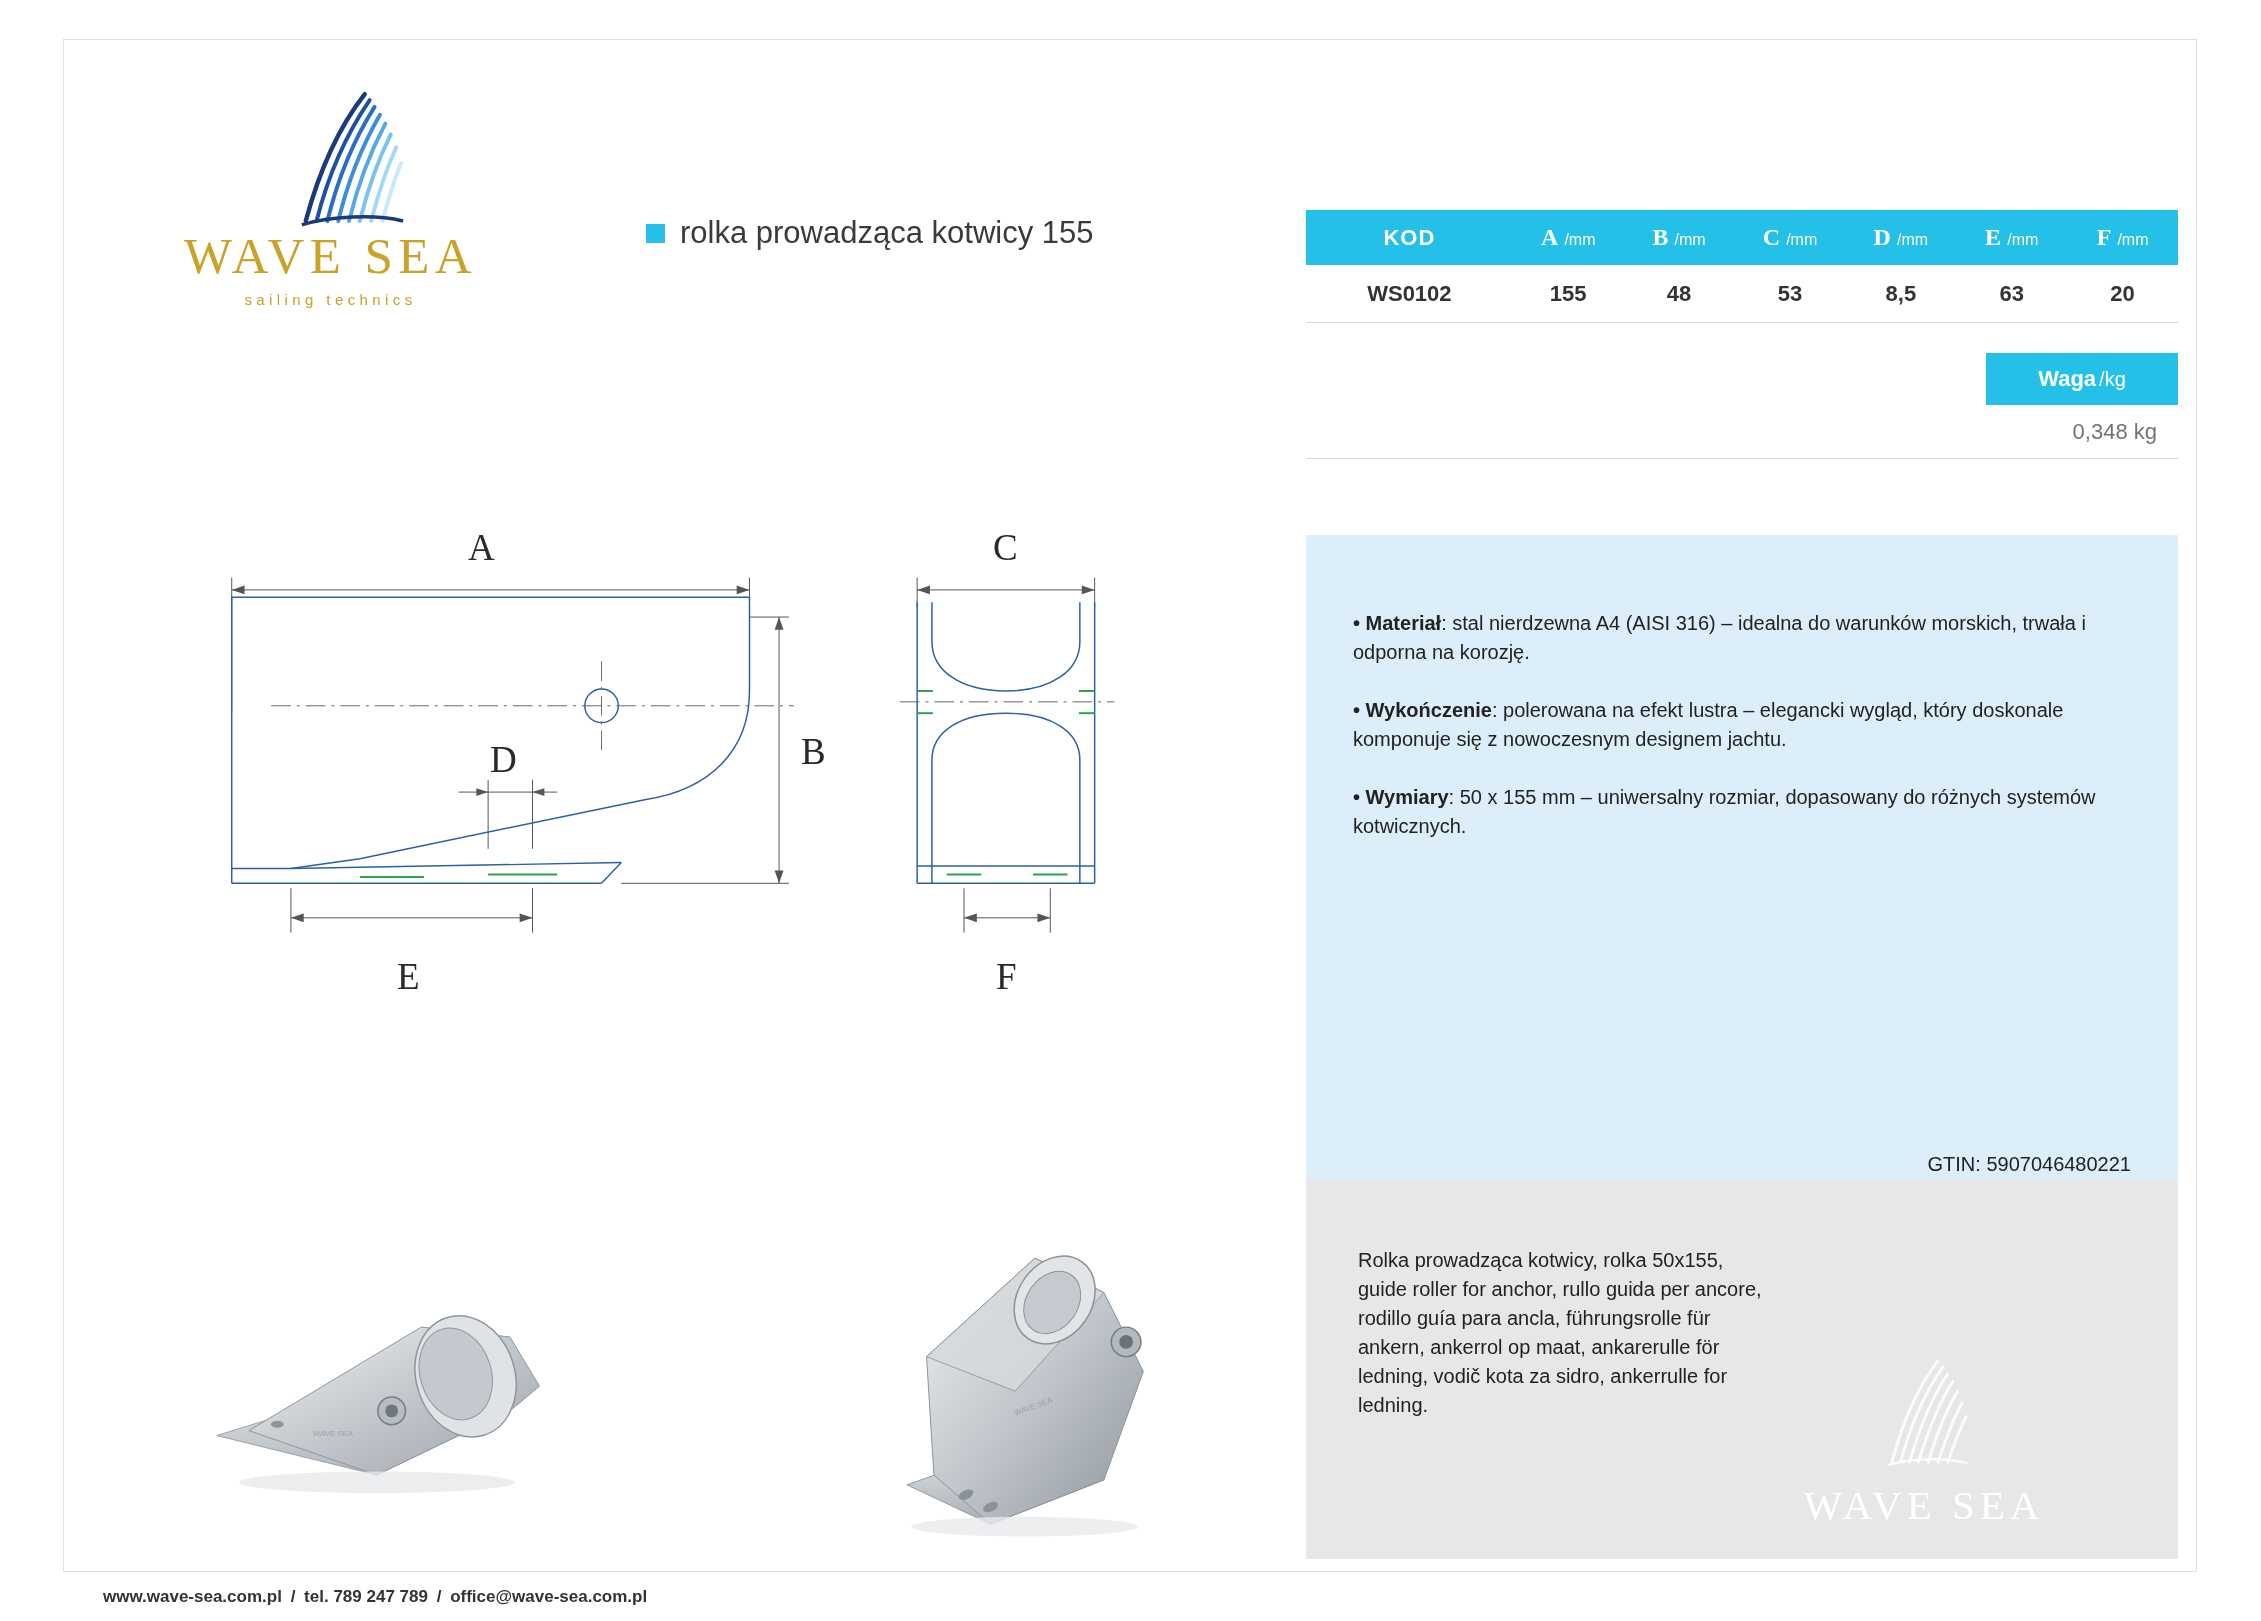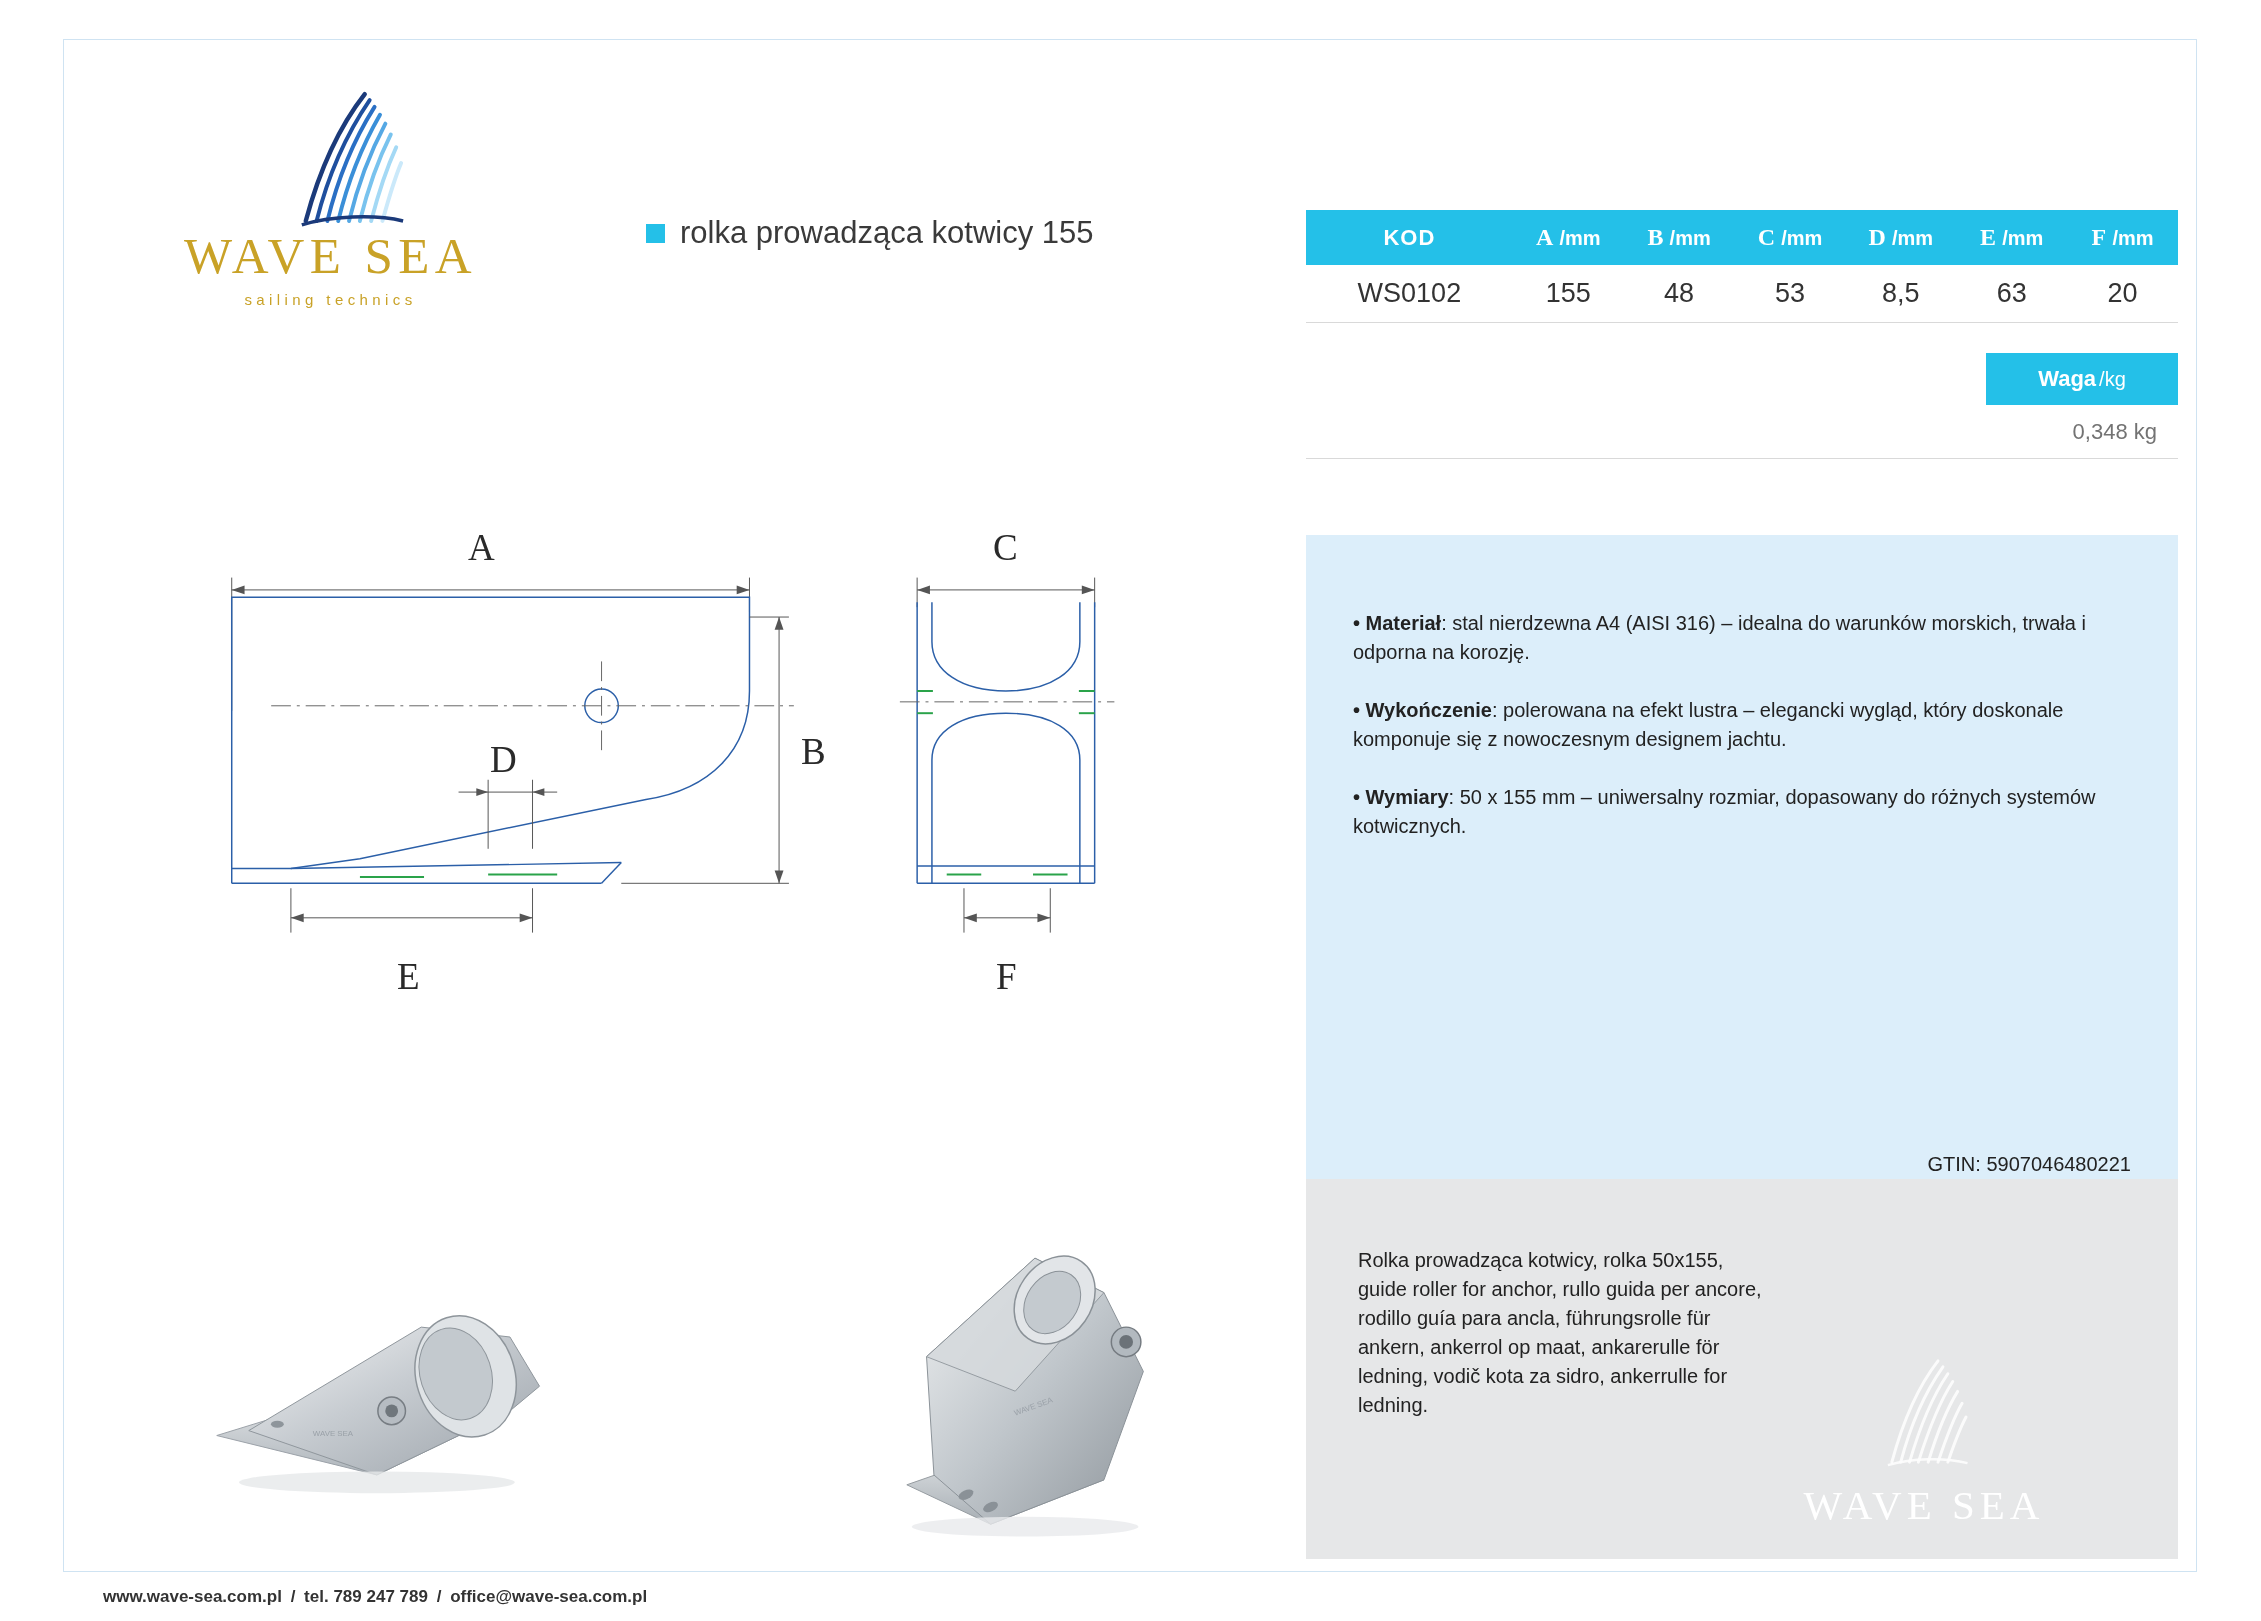--- a/index.html
+++ b/index.html
@@ -83,29 +83,29 @@
     align-items: center;
   }
   .spec-head div {
     text-align: center;
     color: #ffffff;
     font-size: 22px;
   }
   .spec-head .c0 { width: 207px; font-weight: 700; letter-spacing: 1px; }
   .spec-head .cx { width: 111px; }
   .spec-head .cx b { font-family: "Liberation Serif", serif; font-size: 24px; font-weight: 700;}
-  .spec-head .cx span { font-size: 20px; font-weight: bold; }
+  .spec-head .cx span { font-size: 16px; }
 
   .spec-row {
     display: flex;
     height: 58px;
     align-items: center;
     border-bottom: 1px solid #d9d9d9;
   }
-  .spec-row div { text-align: center; font-size: 27px; color: #333; }
+  .spec-row div { text-align: center; font-size: 22px; color: #333; font-weight: bold; }
   .spec-row .c0 { width: 207px; }
   .spec-row .cx { width: 111px; }
 
   .weight-head {
     position: absolute;
     right: 0; top: 143px;
     width: 192px; height: 52px;
     background: #24c0e8;
     color: #fff;
     display: flex; align-items: center; justify-content: center;

